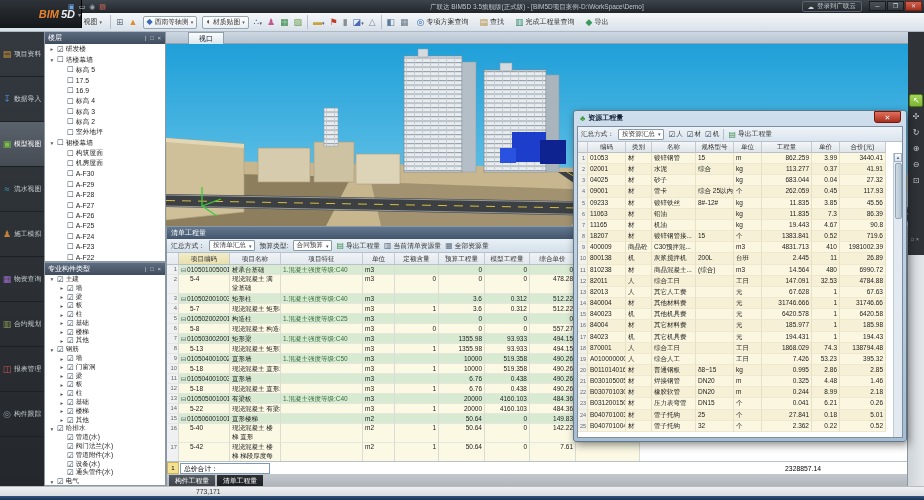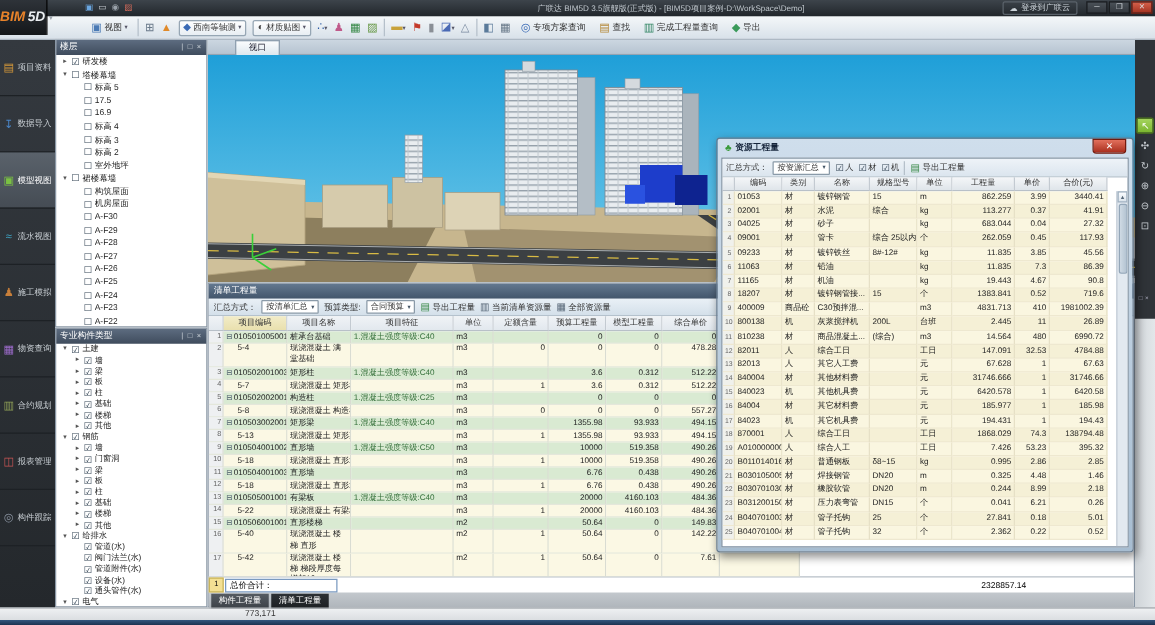--- a/index.html
+++ b/index.html
@@ -5,22 +5,22 @@
   *{box-sizing:border-box;margin:0;padding:0}
   html,body{background:#555}
   #app{position:relative;width:924px;height:500px;overflow:hidden;
        font-family:"Liberation Sans","DejaVu Sans",sans-serif;background:#dfe4e8;
        -webkit-font-smoothing:antialiased}
   .abs{position:absolute}
   .nw{white-space:nowrap;overflow:hidden}
 
   
   .titlebar{left:0;top:0;width:924px;height:13px;background:linear-gradient(#3d444b,#21262b);z-index:15}
-  .logo{left:0;top:0;width:38px;height:28px;z-index:30;background:linear-gradient(#2e3339,#14171a);
-        border-right:1px solid #000;color:#fff;display:flex;align-items:center;justify-content:flex-start;
+  .logo{left:0;top:0;width:82px;height:28px;z-index:30;background:linear-gradient(#2e3339,#14171a);
+        border-right:1px solid #000;color:#fff;display:flex;align-items:center;justify-content:flex-end;
         font-size:11px;font-weight:bold;font-style:italic}
   .logo .b1{color:#e8832a}.logo .b2{color:#e9edf0;margin-left:2px}
   .logo .dd{color:#9aa2aa;font-size:6px;margin-left:3px;font-style:normal}
   .qicons{left:68px;top:2px;display:flex;gap:4px;z-index:31}
   .qicons span{font-size:7px;line-height:9px}
   .apptitle{left:430px;top:3px;width:330px;font-size:6.5px;color:#bfc6cc;z-index:16}
   .loginbtn{right:62px;top:1px;height:11px;display:flex;align-items:center;gap:3px;padding:0 5px;
             border:1px solid #5a626a;border-radius:2px;color:#ccd3d9;font-size:6.5px;z-index:31}
   .winbtns{right:2px;top:1px;display:flex;gap:1px;z-index:31}
   .winbtns span{width:17px;height:10px;background:linear-gradient(#4a5ووسط158,#33383e);background:linear-gradient(#4a5158,#33383e);

